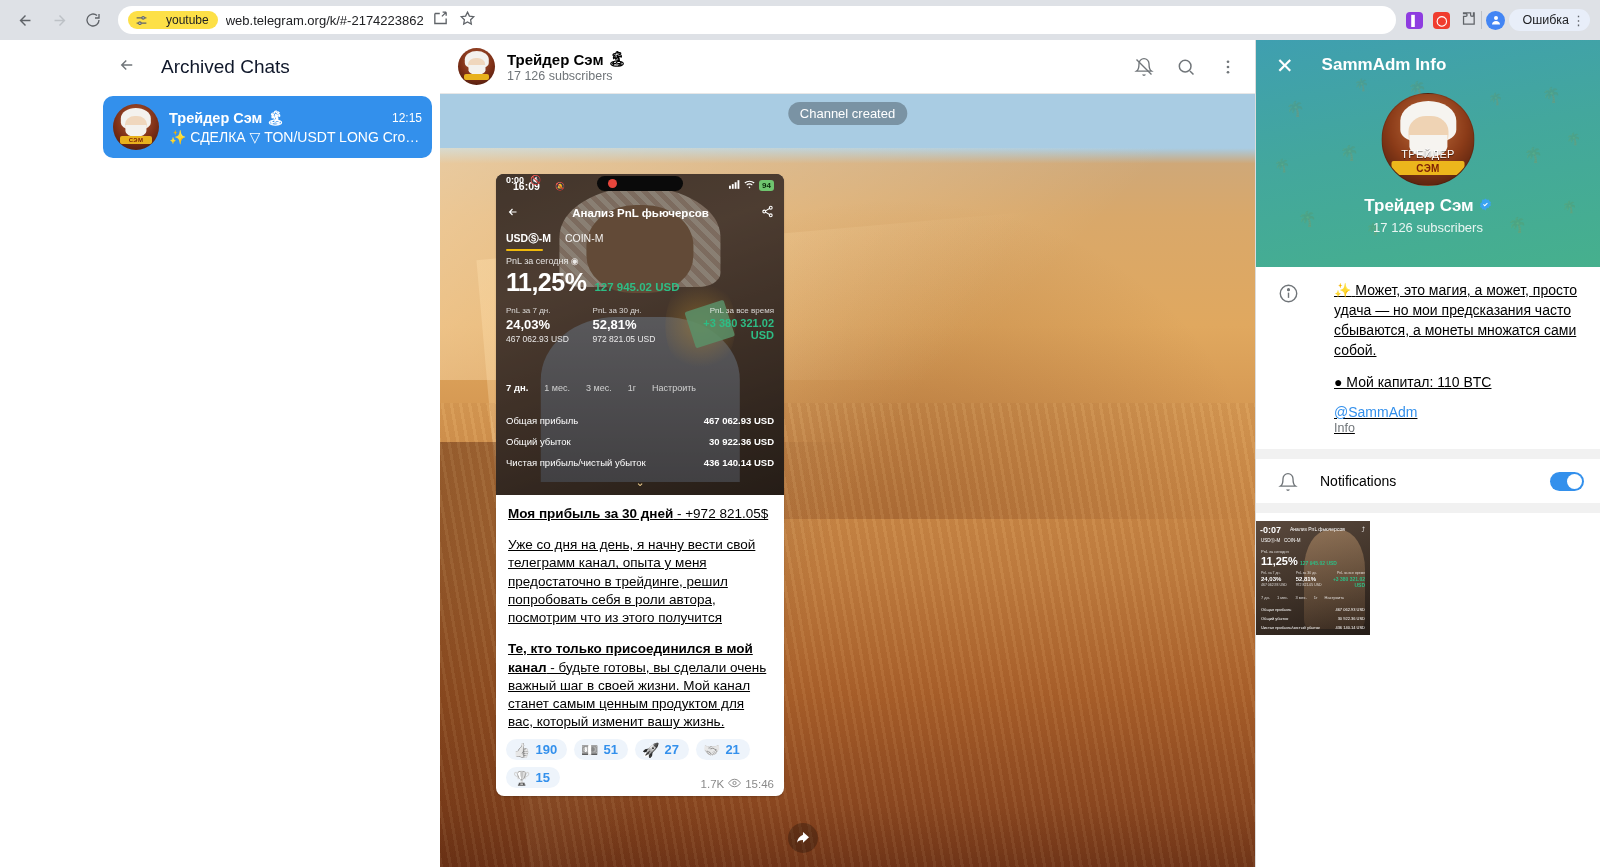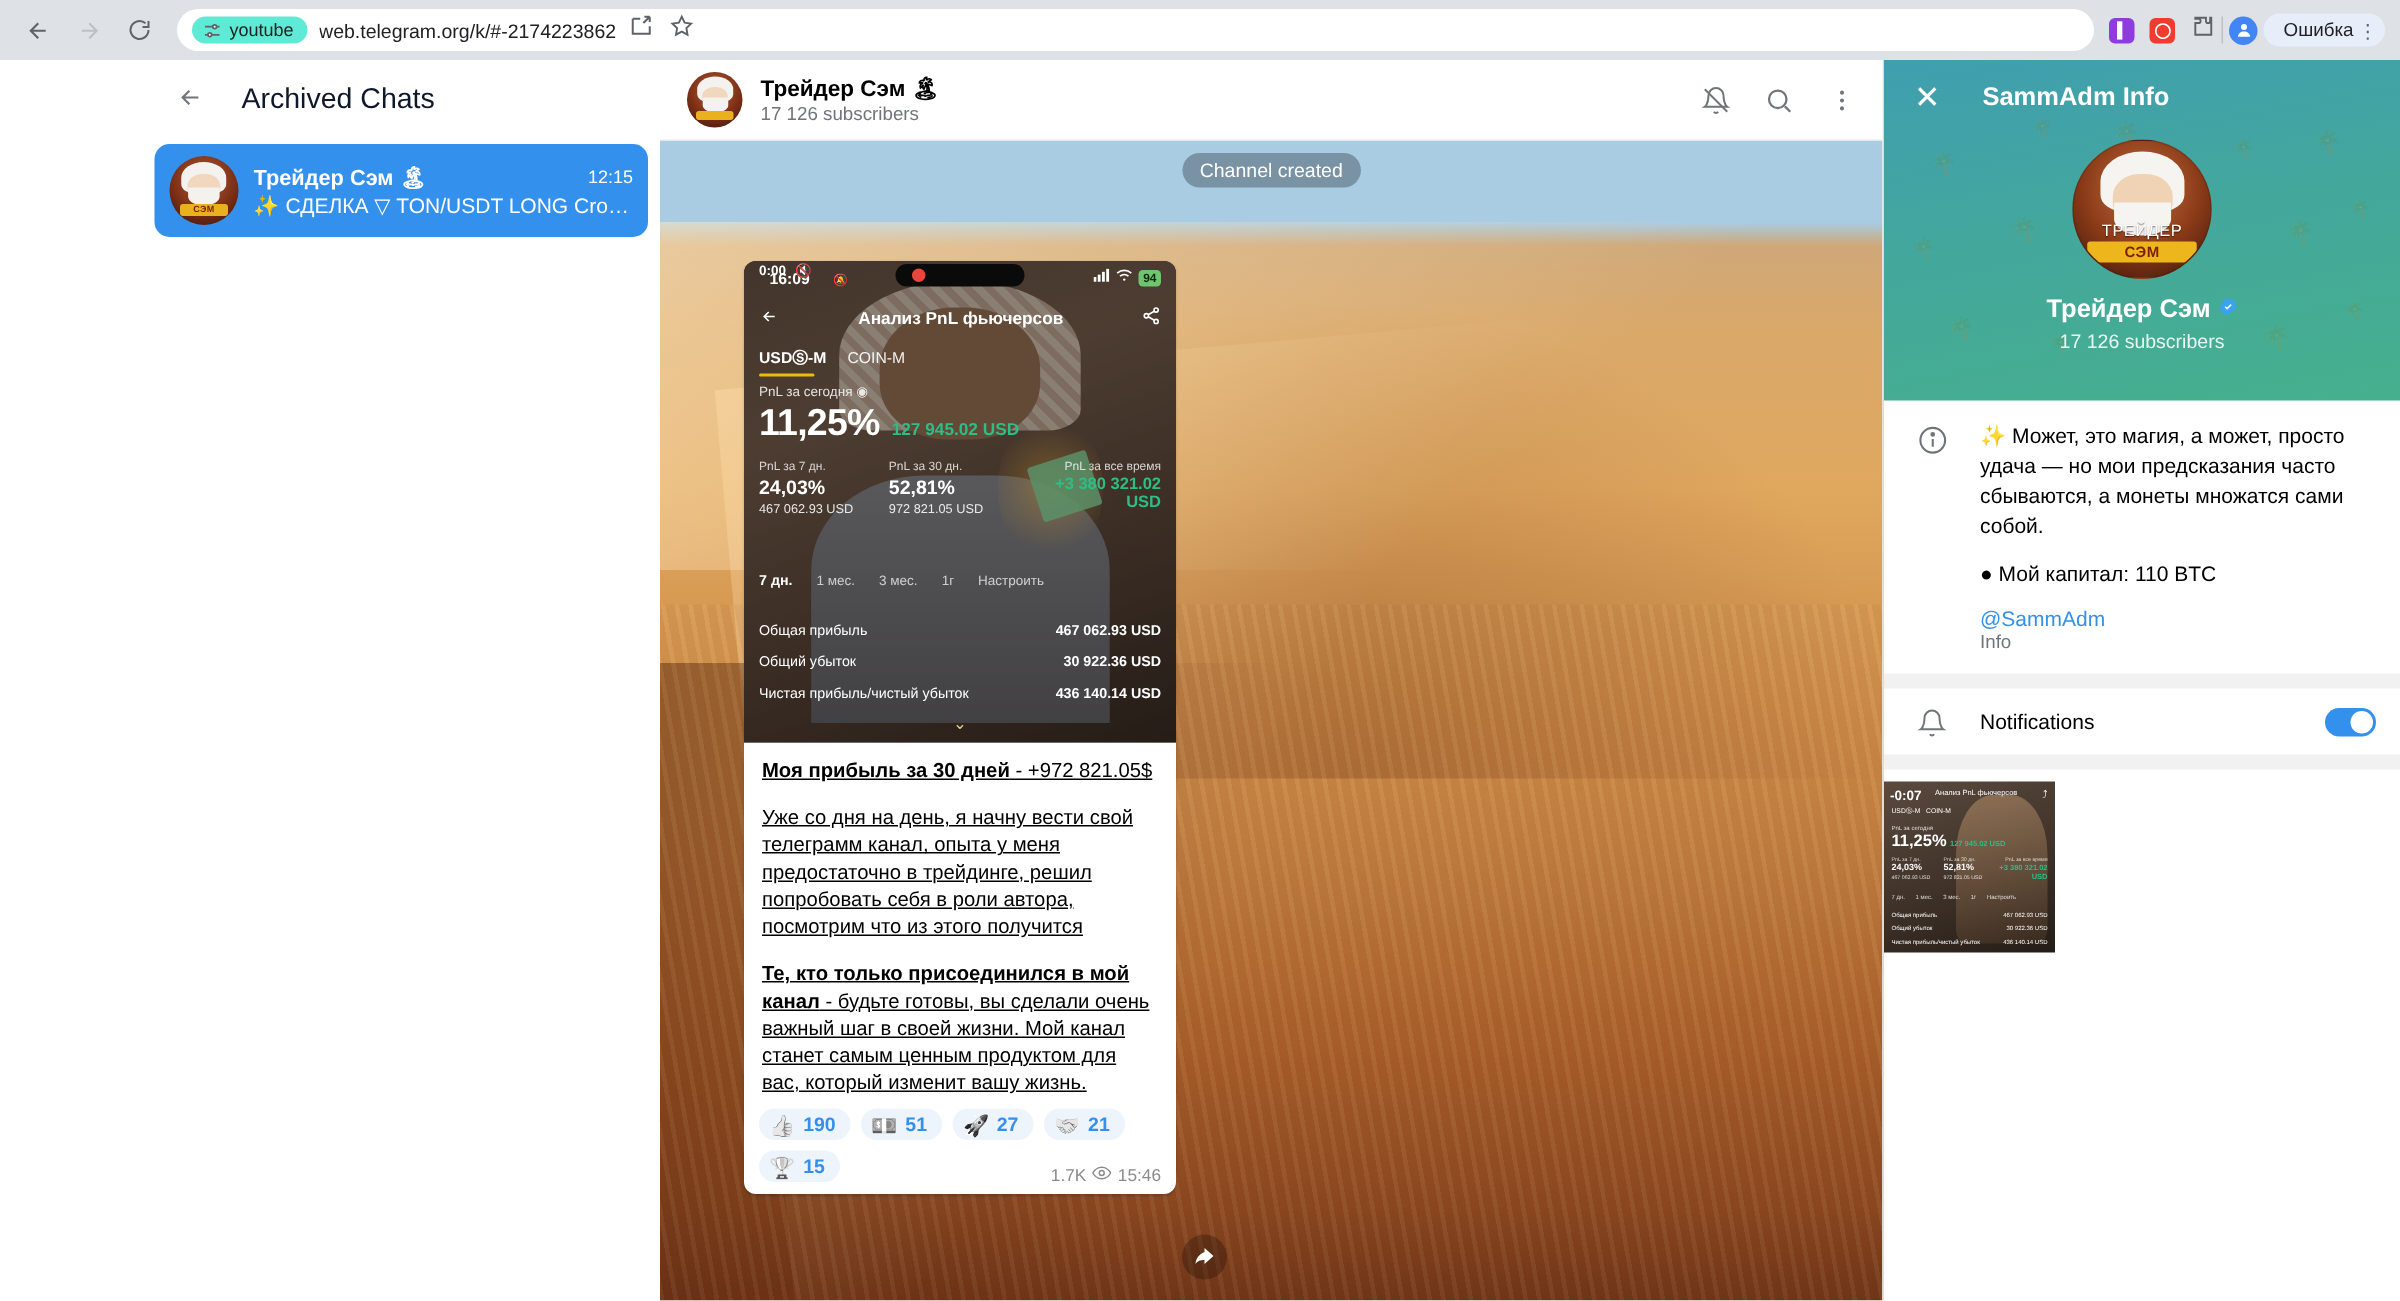--- a/index.html
+++ b/index.html
@@ -23,22 +23,22 @@
     color: #5f6368; font-size: 17px; border-radius: 50%;
   }
   .nav-btn.disabled { color: #bdc1c6; }
   .omnibox {
     flex: 1; height: 28px; margin-left: 6px; margin-right: 6px;
     background: #fff; border-radius: 14px;
     display: flex; align-items: center; padding: 0 10px; gap: 8px;
     min-width: 0;
   }
   .site-chip {
-    display: flex; align-items: center; gap: 5px;
-    background: #5eead4; border-radius: 11px;
+    display: flex; align-items: center; gap: 18px;
+    background: #fde047; border-radius: 11px;
     padding: 2px 9px 2px 7px; font-size: 12px; color: #202124;
     flex: none;
   }
   .chip-icon { width: 13px; height: 13px; flex: none; }
   .url-text {
     font-size: 13px; color: #202124; white-space: nowrap;
     overflow: hidden; text-overflow: ellipsis;
   }
   .omni-right { display: flex; align-items: center; gap: 10px; padding-right: 4px; }
   .ext-icons { display: flex; align-items: center; gap: 10px; }
@@ -364,21 +364,21 @@
     display: flex; align-items: center; justify-content: center; gap: 5px;
   }
   .info-subs {
     position: absolute; left: 0; right: 0; top: 180px; text-align: center;
     color: rgba(255,255,255,.88); font-size: 13px; z-index: 3;
   }
   .info-sec {
     border-bottom: 10px solid #f1f1f1;
     padding: 14px 16px 14px 0;
   }
-  .irow { display: flex; gap: 0; }
+  .irow { display: flex; gap: 14px; text-decoration: underline; }
   .irow-ico {
     width: 64px; flex: none; display: flex; justify-content: center;
     color: #707579; padding-top: 2px;
   }
   .irow-body { flex: 1; min-width: 0; }
   .desc-p { font-size: 14px; color: #000; line-height: 1.42; margin-bottom: 12px; }
   .desc-p:last-child { margin-bottom: 0; }
   .link-blue { color: #3390ec; font-size: 14px; }
   .sub-lbl { font-size: 12.5px; color: #707579; margin-top: 1px; }
   .notif-row {

